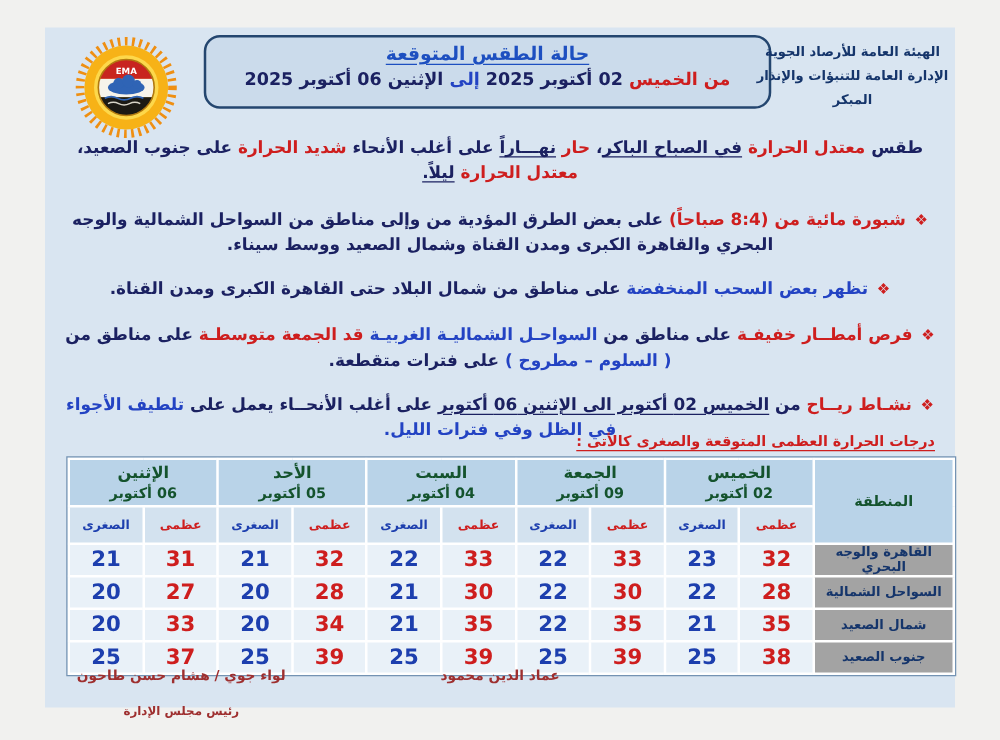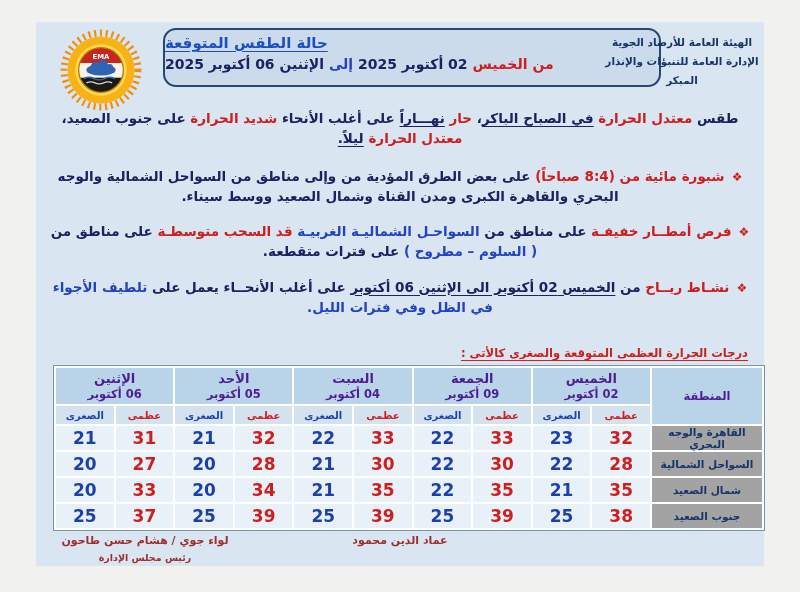--- a/index.html
+++ b/index.html
@@ -11,23 +11,23 @@
     position:relative;
   }
   .panel {
     position:absolute; left:36px; top:22px; width:728px; height:544px;
     background:#d9e5f1;
   }
 
   
   .logo { position:absolute; left:22px; top:5px; width:86px; height:86px; }
   .hbox {
-    position:absolute; left:127px; top:6px; width:498px; height:59px;
+    position:absolute; left:127px; top:6px; width:454px; height:59px;
     border:2px solid #24466f; border-radius:13px; background:#cbdbeb;
-    text-align:left; padding-top:4px;
+    text-align:center; padding-top:4px;
   }
   .hbox-title { font-size:15px; color:#1d4fc0; }
   .hbox-title span { text-decoration:underline; text-underline-offset:3px; }
   .hbox-date { font-size:14px; margin-top:4px; direction:rtl; color:#121c4e; }
   .org {
     position:absolute; right:0; top:11px; width:164px; text-align:center;
     font-size:10.5px; color:#15356b; line-height:1.8; direction:rtl;
   }
 
   
@@ -50,42 +50,42 @@
     font-size:11.5px; color:#ce1e1e;
     text-decoration:underline; text-underline-offset:3px;
   }
   table.wx {
     position:absolute; top:344px; left:18px; width:710px;
     border-collapse:collapse; direction:rtl; table-layout:fixed;
     outline:1px solid #7493b3;
   }
   table.wx th, table.wx td { border:2px solid #ffffff; padding:0; text-align:center; }
   col.c-region { width:112px; }
-  tr.day-row th { height:38px; background:#b9d3e8; color:#4c1d95; }
+  tr.day-row th { height:38px; background:#b9d3e8; color:#14532d; }
   .day-name { font-size:13px; line-height:1.25; }
   .day-date { font-size:11.5px; line-height:1.25; }
   th.region-h { background:#b9d3e8; font-size:11.5px; color:#0e2a55; }
-  tr.sub-row th { height:20px; background:#d3e2ef; font-size:10px; }
+  tr.sub-row th { height:30px; background:#d3e2ef; font-size:10px; }
   th.sub-max { color:#ce1e1e; }
   th.sub-min { color:#1d3fae; }
   tbody tr { height:26px; }
   tbody td { background:#e9f1f8; font-size:17px; }
   td.max { color:#ce1e1e; }
   td.min { color:#1d3fae; }
   tbody th.region { background:#a3a3a3; font-size:10.5px; color:#15356b; font-weight:700; }
 
   
   .footer {
     position:absolute; left:24px; right:24px; top:511px;
     display:flex; direction:rtl; justify-content:space-between;
     color:#9e2f2f; text-align:center;
   }
   .sig { min-width:170px; line-height:1.45; }
   .sig-name { font-size:11px; }
-  .sig-title { font-size:9.5px; margin-top:2px; }
+  .sig-title { font-size:9.5px; margin-top:14px; }
 </style>
 </head>
 <body>
 
 <div class="panel">
 
   <div class="logo">
     <svg viewBox="0 0 100 100" width="86" height="86">
       <circle cx="50" cy="50" r="43" fill="none" stroke="#ef8f12" stroke-width="8" stroke-dasharray="2.5 4.2"></circle>
       <circle cx="50" cy="50" r="39" fill="#f7b217"></circle>
@@ -123,22 +123,25 @@
     <div>الإدارة العامة للتنبؤات والإنذار المبكر</div>
   </div>
 
   <div class="content">
     <p class="gap">
       <span class="seg-navy">طقس </span><span class="seg-red">معتدل الحرارة </span><span class="seg-navy u">في الصباح الباكر</span><span class="seg-navy">، </span><span class="seg-red">حار </span><span class="seg-navy u">نهـــاراً</span><span class="seg-navy"> على أغلب الأنحاء </span><span class="seg-red">شديد الحرارة </span><span class="seg-navy">على جنوب الصعيد، </span><span class="seg-red">معتدل الحرارة </span><span class="seg-navy u">ليلاً.</span>
     </p>
     <p>
       <span class="bullet">❖</span><span class="seg-red">شبورة مائية من (8:4 صباحاً)</span><span class="seg-navy"> على بعض الطرق المؤدية من وإلى مناطق من السواحل الشمالية والوجه البحري والقاهرة الكبرى ومدن القناة وشمال الصعيد ووسط سيناء.</span>
     </p>
+    <p class="gap">
+      <span class="bullet">❖</span><span class="seg-blue">تظهر بعض السحب المنخفضة</span><span class="seg-navy"> على مناطق من شمال البلاد حتى القاهرة الكبرى ومدن القناة.</span>
+    </p>
     <p>
-      <span class="bullet">❖</span><span class="seg-red">فرص أمطــار خفيفـة </span><span class="seg-navy">على مناطق من </span><span class="seg-blue">السواحـل الشماليـة الغربيـة </span><span class="seg-red">قد السحب متوسطـة </span><span class="seg-navy">على مناطق من </span><span class="seg-blue">( السلوم – مطروح ) </span><span class="seg-navy">على فترات متقطعة.</span>
+      <span class="bullet">❖</span><span class="seg-red">فرص أمطــار خفيفـة </span><span class="seg-navy">على مناطق من </span><span class="seg-blue">السواحـل الشماليـة الغربيـة </span><span class="seg-red">قد الجمعة متوسطـة </span><span class="seg-navy">على مناطق من </span><span class="seg-blue">( السلوم – مطروح ) </span><span class="seg-navy">على فترات متقطعة.</span>
     </p>
     <p>
       <span class="bullet">❖</span><span class="seg-red">نشـاط ريــاح </span><span class="seg-navy">من </span><span class="seg-navy u">الخميس 02 أكتوبر الى الإثنين 06 أكتوبر</span><span class="seg-navy"> على أغلب الأنحــاء يعمل على </span><span class="seg-blue">تلطيف الأجواء في الظل وفي فترات الليل.</span>
     </p>
   </div>
 
   <div class="tbl-intro">درجات الحرارة العظمى المتوقعة والصغرى كالأتى :</div>
 
   <table class="wx">
     <colgroup>

